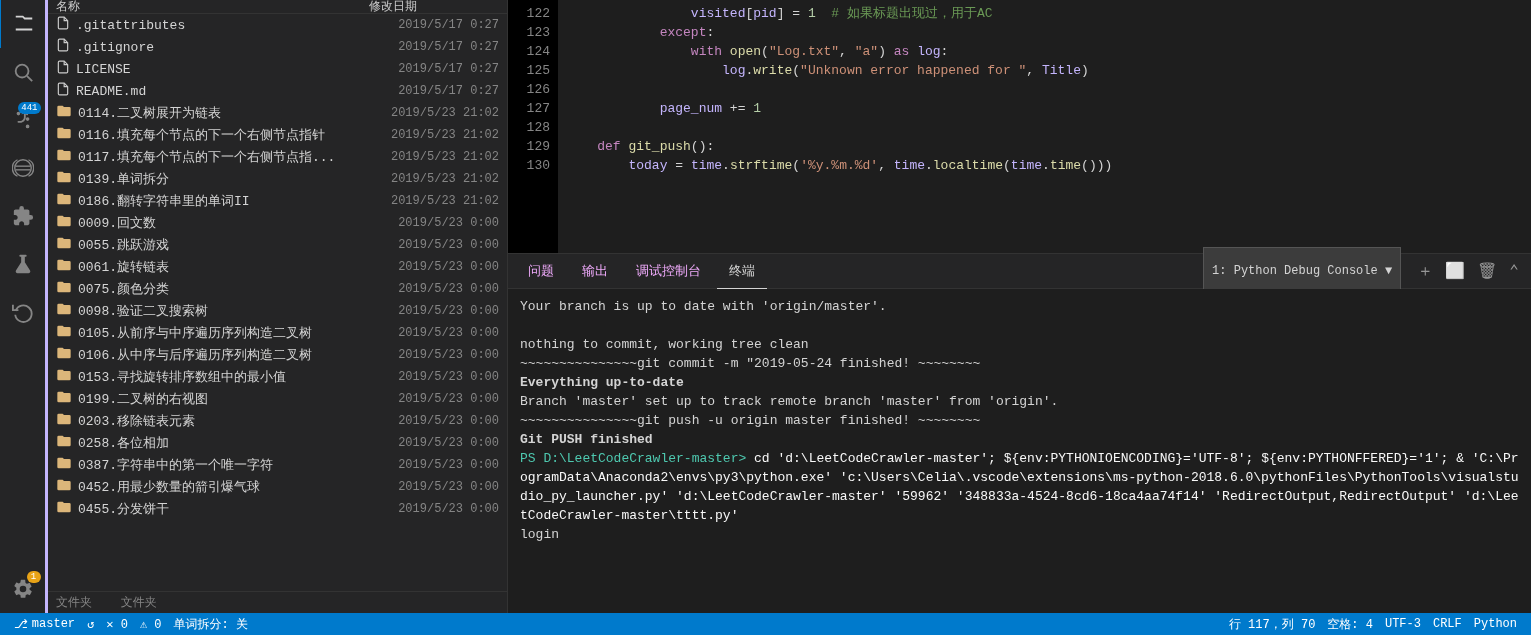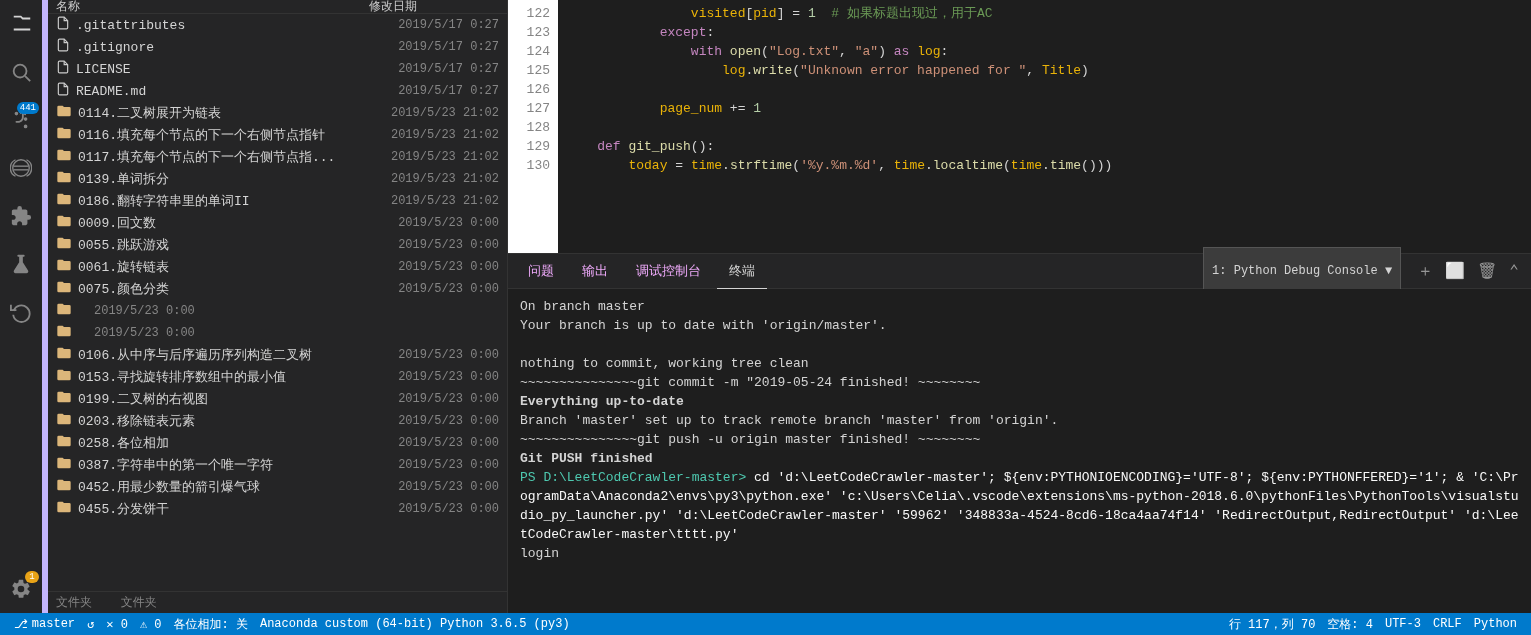--- a/index.html
+++ b/index.html
@@ -22,21 +22,21 @@
     }
 
     
     .activity-bar {
       width: 48px;
       background: #252526;
       display: flex;
       flex-direction: column;
       align-items: center;
       padding-top: 0;
-      border-right: 6px solid #c4b5fd;
+      border-right: 3px solid #c4b5fd;
       flex-shrink: 0;
     }
     .activity-bar .icon-btn {
       width: 48px;
       height: 48px;
       display: flex;
       align-items: center;
       justify-content: center;
       cursor: pointer;
       color: #858585;
@@ -128,21 +128,21 @@
     
     .code-editor {
       flex: 1;
       overflow: hidden;
       display: flex;
       background: #1e1e1e;
       min-height: 0;
     }
     .line-numbers {
       width: 50px;
-      background: #ffffff;
+      background: #000000;
       color: #858585;
       font-size: 13px;
       line-height: 19px;
       padding: 4px 0;
       text-align: right;
       padding-right: 8px;
       user-select: none;
       flex-shrink: 0;
     }
     .code-content {
@@ -152,21 +152,21 @@
       padding: 4px 0 4px 8px;
       overflow: hidden;
       white-space: pre;
       color: #d4d4d4;
     }
     .kw { color: #c586c0; }
     .fn { color: #dcdcaa; }
     .str { color: #ce9178; }
     .num { color: #b5cea8; }
     .cm { color: #6a9955; }
-    .var { color: #eab308; }
+    .var { color: #c4b5fd; }
     .op { color: #d4d4d4; }
 
     
     .panel {
       height: 360px;
       display: flex;
       flex-direction: column;
       border-top: 1px solid #333;
       background: #1e1e1e;
       flex-shrink: 0;
@@ -421,26 +421,28 @@
           <span class="file-icon"><svg width="16" height="16" viewBox="0 0 24 24" fill="#dcb67a">
               <path d="M10 4H4a2 2 0 0 0-2 2v12a2 2 0 0 0 2 2h16a2 2 0 0 0 2-2V8a2 2 0 0 0-2-2h-8l-2-2z"></path>
             </svg></span>
           <span class="file-name">0075.颜色分类</span>
           <span class="file-date">2019/5/23 0:00</span>
         </div>
         <div class="file-item file-folder">
           <span class="file-icon"><svg width="16" height="16" viewBox="0 0 24 24" fill="#dcb67a">
               <path d="M10 4H4a2 2 0 0 0-2 2v12a2 2 0 0 0 2 2h16a2 2 0 0 0 2-2V8a2 2 0 0 0-2-2h-8l-2-2z"></path>
             </svg></span>
-          <span class="file-date">2019/5/23 0:00</span>
-        </div>
-        <div class="file-item file-folder">
-          <span class="file-icon"><svg width="16" height="16" viewBox="0 0 24 24" fill="#dcb67a">
-              <path d="M10 4H4a2 2 0 0 0-2 2v12a2 2 0 0 0 2 2h16a2 2 0 0 0 2-2V8a2 2 0 0 0-2-2h-8l-2-2z"></path>
-            </svg></span>
+          <span class="file-name">0098.验证二叉搜索树</span>
+          <span class="file-date">2019/5/23 0:00</span>
+        </div>
+        <div class="file-item file-folder">
+          <span class="file-icon"><svg width="16" height="16" viewBox="0 0 24 24" fill="#dcb67a">
+              <path d="M10 4H4a2 2 0 0 0-2 2v12a2 2 0 0 0 2 2h16a2 2 0 0 0 2-2V8a2 2 0 0 0-2-2h-8l-2-2z"></path>
+            </svg></span>
+          <span class="file-name">0105.从前序与中序遍历序列构造二叉树</span>
           <span class="file-date">2019/5/23 0:00</span>
         </div>
         <div class="file-item file-folder">
           <span class="file-icon"><svg width="16" height="16" viewBox="0 0 24 24" fill="#dcb67a">
               <path d="M10 4H4a2 2 0 0 0-2 2v12a2 2 0 0 0 2 2h16a2 2 0 0 0 2-2V8a2 2 0 0 0-2-2h-8l-2-2z"></path>
             </svg></span>
           <span class="file-name">0106.从中序与后序遍历序列构造二叉树</span>
           <span class="file-date">2019/5/23 0:00</span>
         </div>
         <div class="file-item file-folder">
@@ -530,21 +532,20 @@
         </div>
         <div class="panel-actions">
           <div class="panel-action-btn" title="New Terminal">＋</div>
           <div class="panel-action-btn" title="Split Terminal">⬜</div>
           <div class="panel-action-btn" title="Kill Terminal">🗑</div>
           <div class="panel-action-btn" title="Maximize">⌃</div>
         </div>
       </div>
 
       <div class="terminal-content" id="terminal-container">
-          <div class="terminal-line">On branch master</div>
           <div class="terminal-line">Your branch is up to date with 'origin/master'.</div>
           <div class="terminal-line">&nbsp;</div>
           <div class="terminal-line">nothing to commit, working tree clean</div>
           <div class="terminal-line">~~~~~~~~~~~~~~~git commit -m "2019-05-24 finished! ~~~~~~~~</div>
           <div class="terminal-line"><strong>Everything up-to-date</strong></div>
           <div class="terminal-line">Branch 'master' set up to track remote branch 'master' from 'origin'.</div>
           <div class="terminal-line">~~~~~~~~~~~~~~~git push -u origin master finished! ~~~~~~~~</div>
           <div class="terminal-line"><strong>Git PUSH finished</strong></div>
           <div class="terminal-line"><span style="color:#4ec9b0">PS D:\LeetCodeCrawler-master&gt; </span><span style="color:#f8f8f8">cd 'd:\LeetCodeCrawler-master'; ${env:PYTHONIOENCODING}='UTF-8'; ${env:PYTHONFFERED}='1'; &amp; 'C:\ProgramData\Anaconda2\envs\py3\python.exe' 'c:\Users\Celia\.vscode\extensions\ms-python-2018.6.0\pythonFiles\PythonTools\visualstudio_py_launcher.py' 'd:\LeetCodeCrawler-master' '59962' '348833a-4524-8cd6-18ca4aa74f14' 'RedirectOutput,RedirectOutput' 'd:\LeetCodeCrawler-master\tttt.py'</span></div>
           <div class="terminal-line">login</div>
@@ -562,24 +563,21 @@
   <div class="status-item">
     <span>↺</span>
   </div>
   <div class="status-item">
     <span>✕ 0</span>
   </div>
   <div class="status-item">
     <span>⚠ 0</span>
   </div>
   <div class="status-item">
-    <span>各位相加: 关</span>
-  </div>
-  <div class="status-item">
-    <span>Anaconda custom (64-bit) Python 3.6.5 (py3)</span>
+    <span>单词拆分: 关</span>
   </div>
   <div class="status-spacer"></div>
   <div class="status-item">
     <span>行 117，列 70</span>
   </div>
   <div class="status-item">
     <span>空格: 4</span>
   </div>
   <div class="status-item">
     <span>UTF-3</span>

